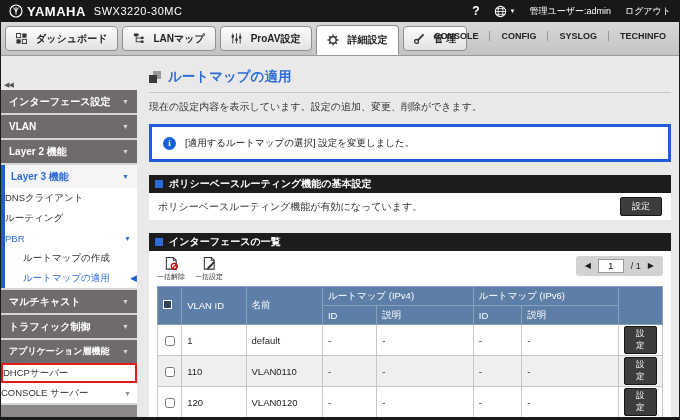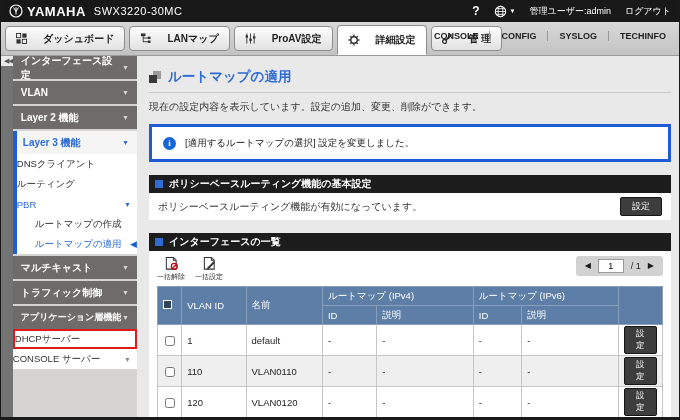--- a/index.html
+++ b/index.html
@@ -14,32 +14,32 @@
   .model { font-weight:normal; font-size:11px; margin-left:8px; letter-spacing:.5px; }
   .topbar-right { margin-left:auto; display:flex; align-items:center; gap:14px; }
   .help-btn { font-size:12px; font-weight:bold; cursor:pointer; }
   .globe-wrap { display:flex; align-items:center; gap:3px; cursor:pointer; }
   .caret { font-size:6px; color:#fff; }
   .user-label { font-size:9px; }
   .logout { font-size:9px; cursor:pointer; }
 
   
   .tabbar { height:34px; background:linear-gradient(#d8d8d8,#c3c3c3); border-bottom:1px solid #9b9b9b; display:flex; align-items:flex-end; padding:0 4px; position:relative; flex:0 0 auto; }
-  .tab { display:flex; align-items:center; gap:16px; height:25px; margin:0 4px 4px 0; padding:0 10px; background:linear-gradient(#fcfcfc,#e2e2e2); border:1px solid #8f8f8f; border-radius:4px; font-size:10px; font-weight:bold; color:#222; cursor:pointer; white-space:nowrap; }
+  .tab { display:flex; align-items:center; gap:9px; height:25px; margin:0 4px 4px 0; padding:0 10px; background:linear-gradient(#fcfcfc,#e2e2e2); border:1px solid #8f8f8f; border-radius:4px; font-size:10px; font-weight:bold; color:#222; cursor:pointer; white-space:nowrap; }
   .tab.active { height:30px; margin-bottom:0; background:#fff; border-bottom:1px solid #fff; border-radius:4px 4px 0 0; position:relative; z-index:2; }
   .tab svg { display:block; }
   .top-links { position:absolute; right:2px; top:9px; display:flex; align-items:center; }
   .top-link { font-size:9px; font-weight:bold; color:#222; padding:0 11px; cursor:pointer; }
   .top-link + .top-link { border-left:1px solid #999; }
 
   
   .bodyrow { flex:1; display:flex; min-height:0; }
 
   
-  .sidebar { width:136px; flex:0 0 auto; display:flex; flex-direction:row; background:#737373; }
+  .sidebar { width:136px; flex:0 0 auto; display:flex; flex-direction:column; background:#4d7c0f;margin-top:24px; }
   .collapse-row { background:#e9e9e9; height:10px; font-size:7px; color:#555; line-height:10px; padding-left:3px; letter-spacing:-1px; cursor:pointer; }
   .nav { background:#d6d3d3; }
   .nav-group { height:23px; background:#6f6b6b; color:#fff; font-size:10px; font-weight:bold; display:flex; align-items:center; padding:0 8px; margin-bottom:2px; cursor:pointer; }
   .nav-group .arrow { margin-left:auto; font-size:7px; color:#d6d6d6; }
   .expanded-l3 { border-left:4px solid #1f5ed2; background:#fff; margin-bottom:2px; }
   .exp-head { height:23px; display:flex; align-items:center; padding:0 8px 0 6px; font-size:10px; font-weight:bold; color:#2e6bd4; background:#f5f5f5; cursor:pointer; }
   .exp-head .arrow { margin-left:auto; font-size:7px; color:#2e6bd4; }
   .nav-sub { height:20px; display:flex; align-items:center; padding:0 6px 0 0; font-size:9.5px; color:#333; background:#fff; cursor:pointer; position:relative; }
   .nav-sub.blue { color:#2e6bd4; }
   .nav-sub .arrow { margin-left:auto; font-size:7px; color:#2e6bd4; }

